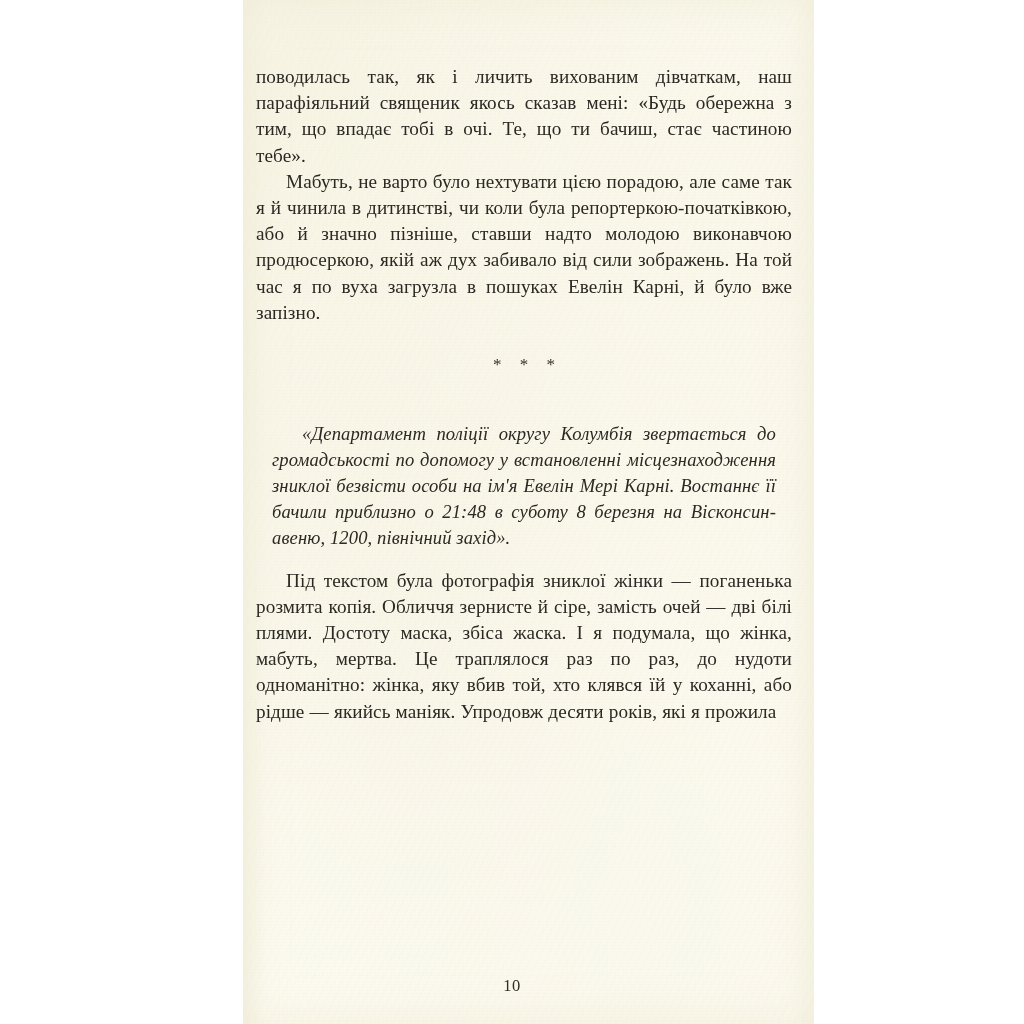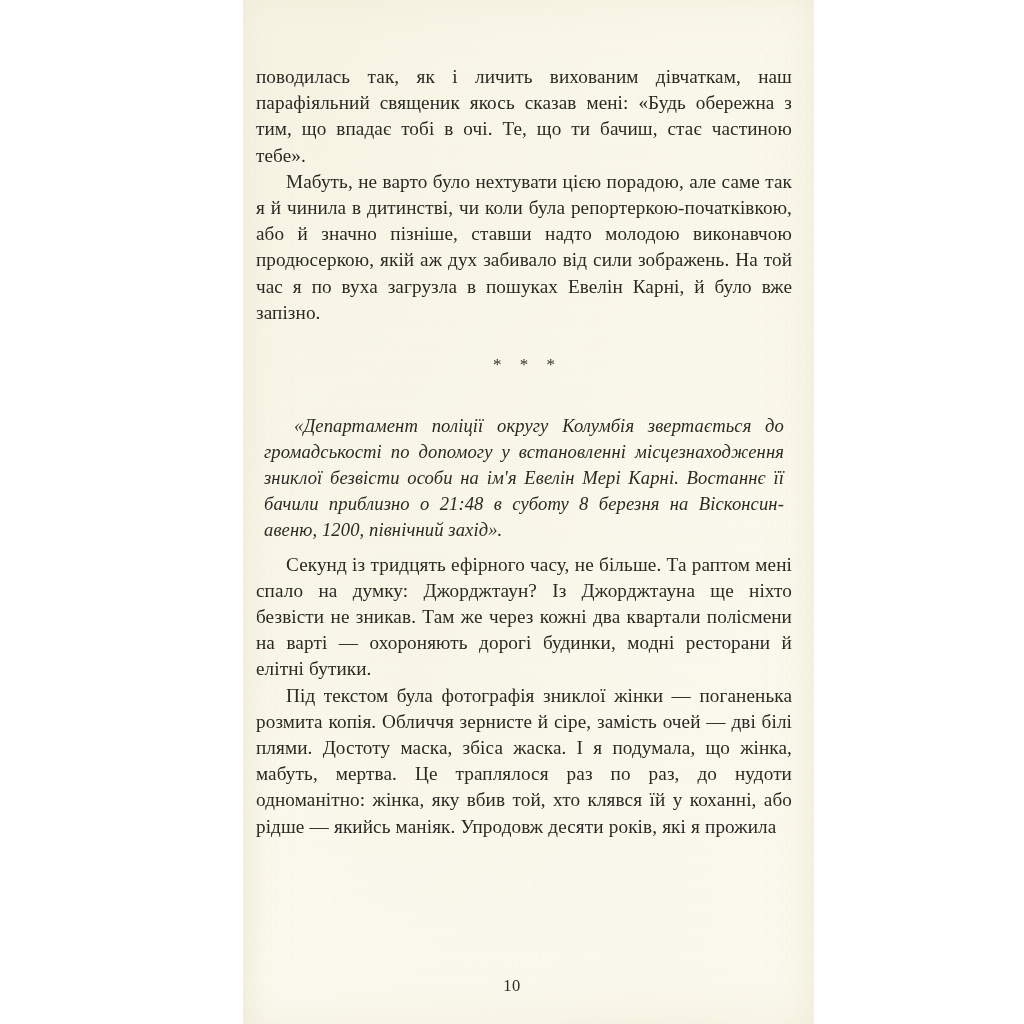--- a/index.html
+++ b/index.html
@@ -69,21 +69,21 @@
     line-height: 26.2px;
     text-align: justify;
     text-indent: 30px;
     letter-spacing: 0.1px;
     word-spacing: 0.2px;
     -webkit-font-smoothing: antialiased;
   }
   p.body-par.no-indent { text-indent: 0; }
 
   p.quote-par {
-    margin: 8px;
+    margin: 16px;
     color: #2b2924;
     font-size: 18.6px;
     line-height: 26.2px;
     text-align: justify;
     text-indent: 30px;
     font-style: italic;
     letter-spacing: 0.1px;
   }
 
   .divider {
@@ -128,21 +128,20 @@
     <div class="spacer-line"></div>
 
     <div class="divider">* * *</div>
 
     <div class="spacer-line"></div>
 
 
     <p class="quote-par">«Департамент поліції округу Колумбія звертається до громадськості по допомогу у встановленні місцезнаходження зниклої безвісти особи на ім'я Евелін Мері Карні. Востаннє її бачили приблизно о 21:48 в суботу 8 березня на Вісконсин-авеню, 1200, північний захід».</p>
 
 
-    <p class="body-par">Секунд із тридцять ефірного часу, не більше. Та раптом мені спало на думку: Джорджтаун? Із Джорджтауна ще ніхто безвісти не зникав. Там же через кожні два квартали полісмени на варті — охороняють дорогі будинки, модні ресторани й елітні бутики.</p>
 
     <p class="body-par">Під текстом була фотографія зниклої жінки — поганенька розмита копія. Обличчя зернисте й сіре, замість очей — дві білі плями. Достоту маска, збіса жаска. І я подумала, що жінка, мабуть, мертва. Це траплялося раз по раз, до нудоти одноманітно: жінка, яку вбив той, хто клявся їй у коханні, або рідше — якийсь маніяк. Упродовж десяти років, які я прожила</p>
 
   </div>
 
   <div class="folio">10</div>
 
 </div>
 
 </body></html>

